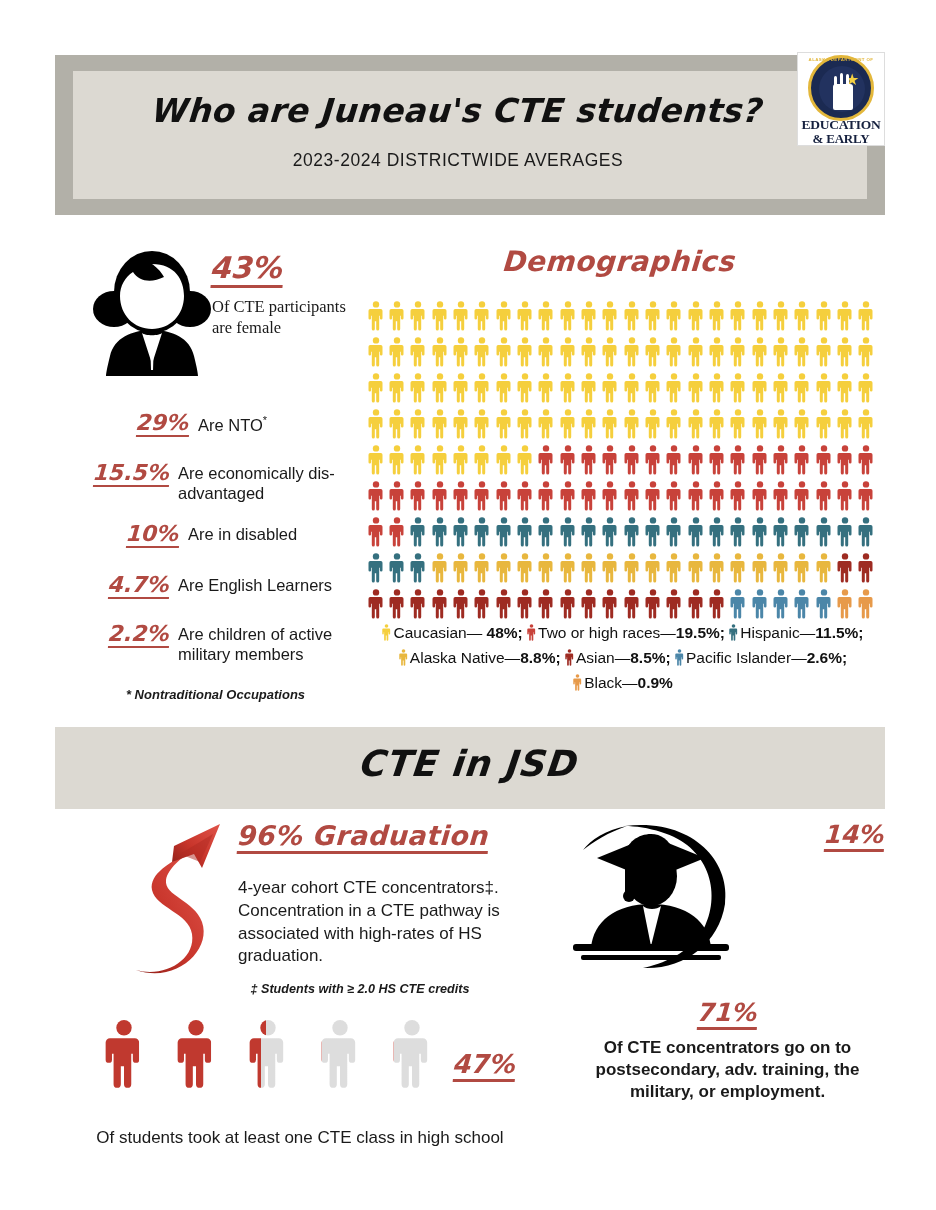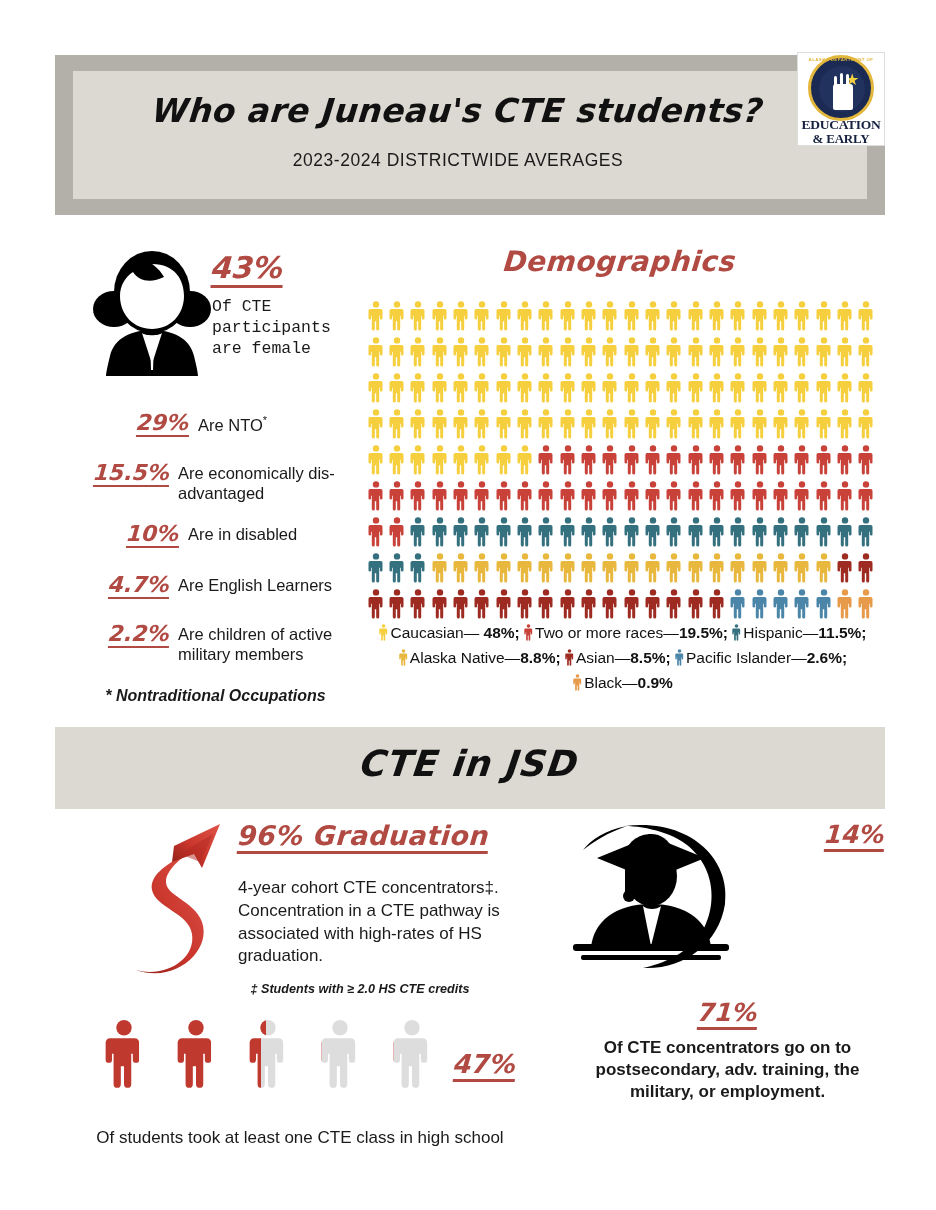--- a/index.html
+++ b/index.html
@@ -72,32 +72,32 @@
     color:#b14a42;
     border-bottom:3px solid #b14a42;
     display:inline-block;
     line-height:1.05;
     padding-bottom:1px;
     transform:skewX(-5deg);
   }
   .stat-big .pct-script{font-size:30px;}
   .stat-big .desc{
     margin-top:8px;font-size:16.5px;line-height:1.28;color:#1a1a1a;
-    font-family:Liberation Mono, monospace;
+    font-family:Liberation Serif, serif;
   }
 
   .statrow{position:absolute;display:flex;align-items:flex-start;}
   .statrow .num{width:92px;text-align:right;flex:0 0 92px;padding-right:8px;}
   .statrow .num .pct-script{font-size:22px;border-bottom-width:2.5px;}
   .statrow .lbl{font-size:16.5px;line-height:1.2;padding-top:3px;}
   .sup{font-size:11px;vertical-align:super;}
 
   .footnote{
     position:absolute;left:88px;top:687px;width:255px;text-align:center;
-    font-size:16px;font-style:italic;font-weight:bold;color:#1a1a1a;
+    font-size:13px;font-style:italic;font-weight:bold;color:#1a1a1a;
   }
 
   
   .demo-title{
     position:absolute;left:360px;top:245px;width:520px;text-align:center;
     font-family:"DejaVu Sans", sans-serif;
     font-weight:bold;font-style:italic;font-size:28px;
     color:#b14a42;transform:skewX(-6deg);letter-spacing:0.5px;
   }
   .grid{position:absolute;left:365px;top:298px;width:512px;}
@@ -1556,21 +1556,21 @@
           </svg>
         </span>
       </div>
     </div>
   <div class="legend" id="demo-legend"><span class="lg"><svg viewBox="0 0 16 30" width="9" height="17" aria-hidden="true">
           <circle cx="8" cy="3.4" r="3.2" fill="#f5cf3d"></circle>
           <path d="M3.2 8 h9.6 a1.7 1.7 0 0 1 1.7 1.7 v7.6 a1.3 1.3 0 0 1 -2.6 0 v-2.6 h-0.7 v13.4 a1.5 1.5 0 0 1 -3 0 v-7.9 h-1.4 v7.9 a1.5 1.5 0 0 1 -3 0 v-13.4 h-0.7 v2.6 a1.3 1.3 0 0 1 -2.6 0 v-7.6 a1.7 1.7 0 0 1 1.7 -1.7 z" fill="#f5cf3d"></path>
         </svg><span>Caucasian— </span><b>48%;</b></span> <span class="lg"><svg viewBox="0 0 16 30" width="9" height="17" aria-hidden="true">
           <circle cx="8" cy="3.4" r="3.2" fill="#c8423a"></circle>
           <path d="M3.2 8 h9.6 a1.7 1.7 0 0 1 1.7 1.7 v7.6 a1.3 1.3 0 0 1 -2.6 0 v-2.6 h-0.7 v13.4 a1.5 1.5 0 0 1 -3 0 v-7.9 h-1.4 v7.9 a1.5 1.5 0 0 1 -3 0 v-13.4 h-0.7 v2.6 a1.3 1.3 0 0 1 -2.6 0 v-7.6 a1.7 1.7 0 0 1 1.7 -1.7 z" fill="#c8423a"></path>
-        </svg><span>Two or more races—</span><b>19.5%;</b></span> <span class="lg"><svg viewBox="0 0 16 30" width="9" height="17" aria-hidden="true">
+        </svg><span>Two or high races—</span><b>19.5%;</b></span> <span class="lg"><svg viewBox="0 0 16 30" width="9" height="17" aria-hidden="true">
           <circle cx="8" cy="3.4" r="3.2" fill="#35707f"></circle>
           <path d="M3.2 8 h9.6 a1.7 1.7 0 0 1 1.7 1.7 v7.6 a1.3 1.3 0 0 1 -2.6 0 v-2.6 h-0.7 v13.4 a1.5 1.5 0 0 1 -3 0 v-7.9 h-1.4 v7.9 a1.5 1.5 0 0 1 -3 0 v-13.4 h-0.7 v2.6 a1.3 1.3 0 0 1 -2.6 0 v-7.6 a1.7 1.7 0 0 1 1.7 -1.7 z" fill="#35707f"></path>
         </svg><span>Hispanic—</span><b>11.5%;</b></span> <span class="lg"><svg viewBox="0 0 16 30" width="9" height="17" aria-hidden="true">
           <circle cx="8" cy="3.4" r="3.2" fill="#e8b73e"></circle>
           <path d="M3.2 8 h9.6 a1.7 1.7 0 0 1 1.7 1.7 v7.6 a1.3 1.3 0 0 1 -2.6 0 v-2.6 h-0.7 v13.4 a1.5 1.5 0 0 1 -3 0 v-7.9 h-1.4 v7.9 a1.5 1.5 0 0 1 -3 0 v-13.4 h-0.7 v2.6 a1.3 1.3 0 0 1 -2.6 0 v-7.6 a1.7 1.7 0 0 1 1.7 -1.7 z" fill="#e8b73e"></path>
         </svg><span>Alaska Native—</span><b>8.8%;</b></span> <span class="lg"><svg viewBox="0 0 16 30" width="9" height="17" aria-hidden="true">
           <circle cx="8" cy="3.4" r="3.2" fill="#9e2b22"></circle>
           <path d="M3.2 8 h9.6 a1.7 1.7 0 0 1 1.7 1.7 v7.6 a1.3 1.3 0 0 1 -2.6 0 v-2.6 h-0.7 v13.4 a1.5 1.5 0 0 1 -3 0 v-7.9 h-1.4 v7.9 a1.5 1.5 0 0 1 -3 0 v-13.4 h-0.7 v2.6 a1.3 1.3 0 0 1 -2.6 0 v-7.6 a1.7 1.7 0 0 1 1.7 -1.7 z" fill="#9e2b22"></path>
         </svg><span>Asian—</span><b>8.5%;</b></span> <span class="lg"><svg viewBox="0 0 16 30" width="9" height="17" aria-hidden="true">
           <circle cx="8" cy="3.4" r="3.2" fill="#4b86a8"></circle>

